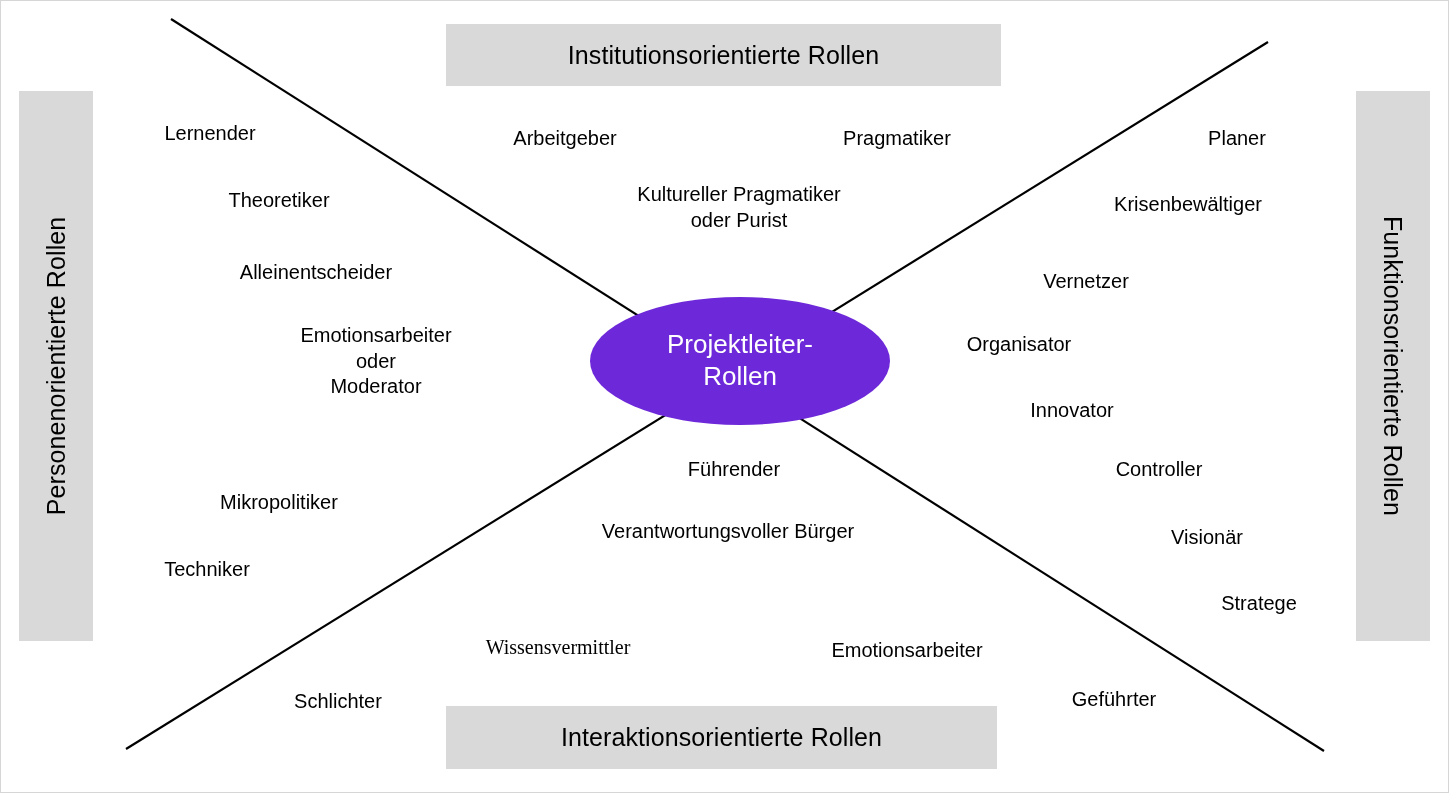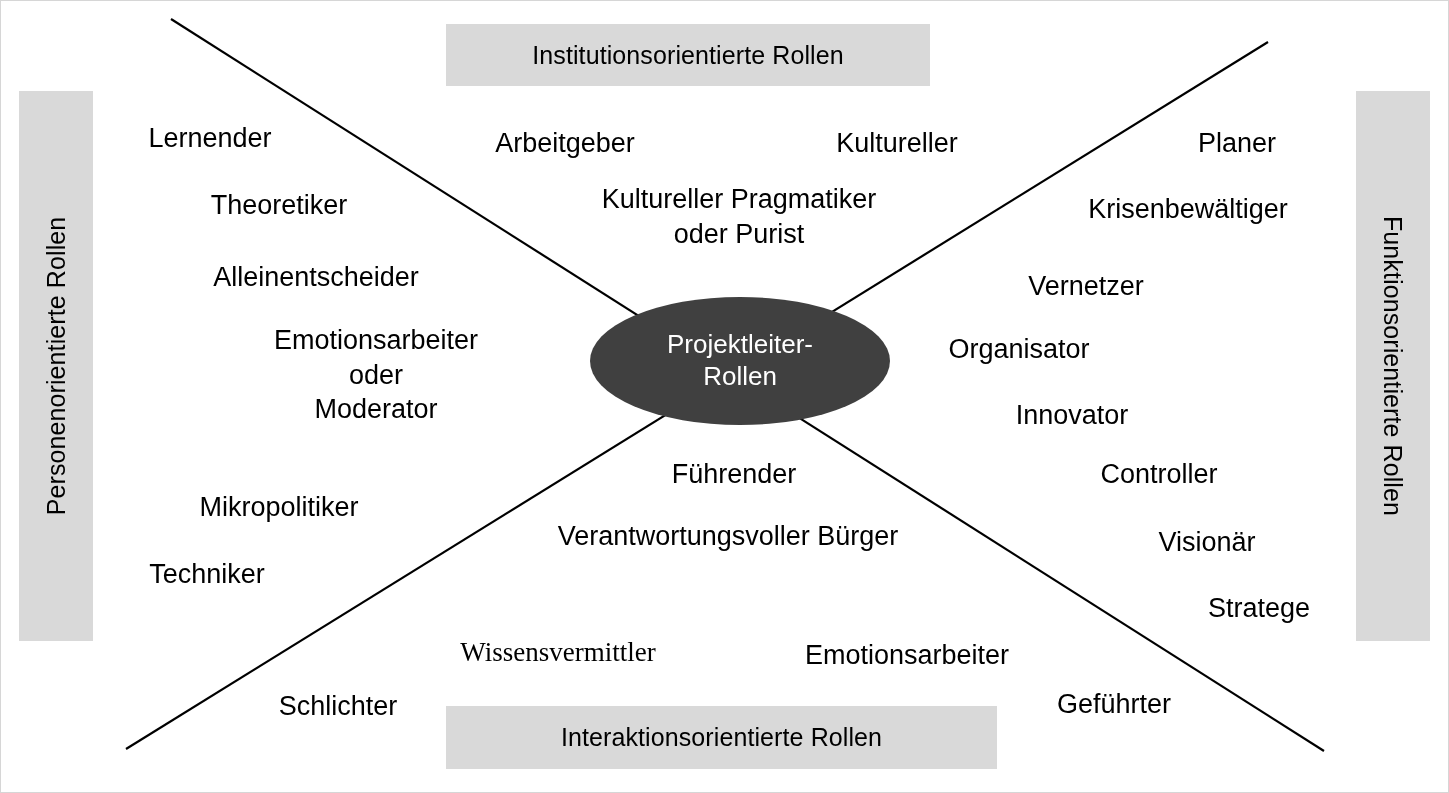--- a/index.html
+++ b/index.html
@@ -23,21 +23,21 @@
   .banner {
     position: absolute;
     background: #d9d9d9;
     display: flex;
     align-items: center;
     justify-content: center;
     font-size: 25px;
     color: #000;
     letter-spacing: 0.1px;
   }
-  #banner-top    { left: 445px; top: 23px;  width: 484px; height: 62px; }
+  #banner-top    { left: 445px; top: 23px;  width: 555px; height: 62px; }
   #banner-bottom { left: 445px; top: 705px; width: 551px; height: 63px; }
 
   #banner-left, #banner-right {
     width: 550px;
     height: 74px;
     transform-origin: center center;
   }
   
   #banner-left {
     left: -220px;
@@ -61,35 +61,35 @@
   }
 
   
   #center-ellipse {
     position: absolute;
     left: 589px;
     top: 296px;
     width: 300px;
     height: 128px;
     border-radius: 50%;
-    background: #404040;
+    background: #6d28d9;
     display: flex;
     flex-direction: column;
     align-items: center;
     justify-content: center;
     color: #ffffff;
     font-size: 26px;
     line-height: 1.23;
     text-align: center;
   }
 
   
   .role {
     position: absolute;
-    font-size: 27px;
+    font-size: 20px;
     line-height: 1.28;
     color: #000000;
     white-space: pre;
     text-align: center;
     transform: translateX(-50%);
   }
 </style>
 </head>
 <body>
 
@@ -130,21 +130,21 @@
   <div class="role" style="left:375px; top:322px;">Emotionsarbeiter
 oder
 Moderator</div>
 
   <div class="role" style="left:278px; top:473px;margin-top:16px;">Mikropolitiker</div>
 
   <div class="role" style="left:206px; top:556px;">Techniker</div>
 
   <div class="role" style="left:564px; top:125px;">Arbeitgeber</div>
 
-  <div class="role" style="left:896px; top:125px;">Kultureller</div>
+  <div class="role" style="left:896px; top:125px;">Pragmatiker</div>
 
   <div class="role" style="left:738px; top:181px;">Kultureller Pragmatiker
 oder Purist</div>
 
   <div class="role" style="left:1236px; top:125px;">Planer</div>
 
   <div class="role" style="left:1187px; top:191px;">Krisenbewältiger</div>
 
   <div class="role" style="left:1077px; top:268px;margin-left:8px;">Vernetzer</div>
 

